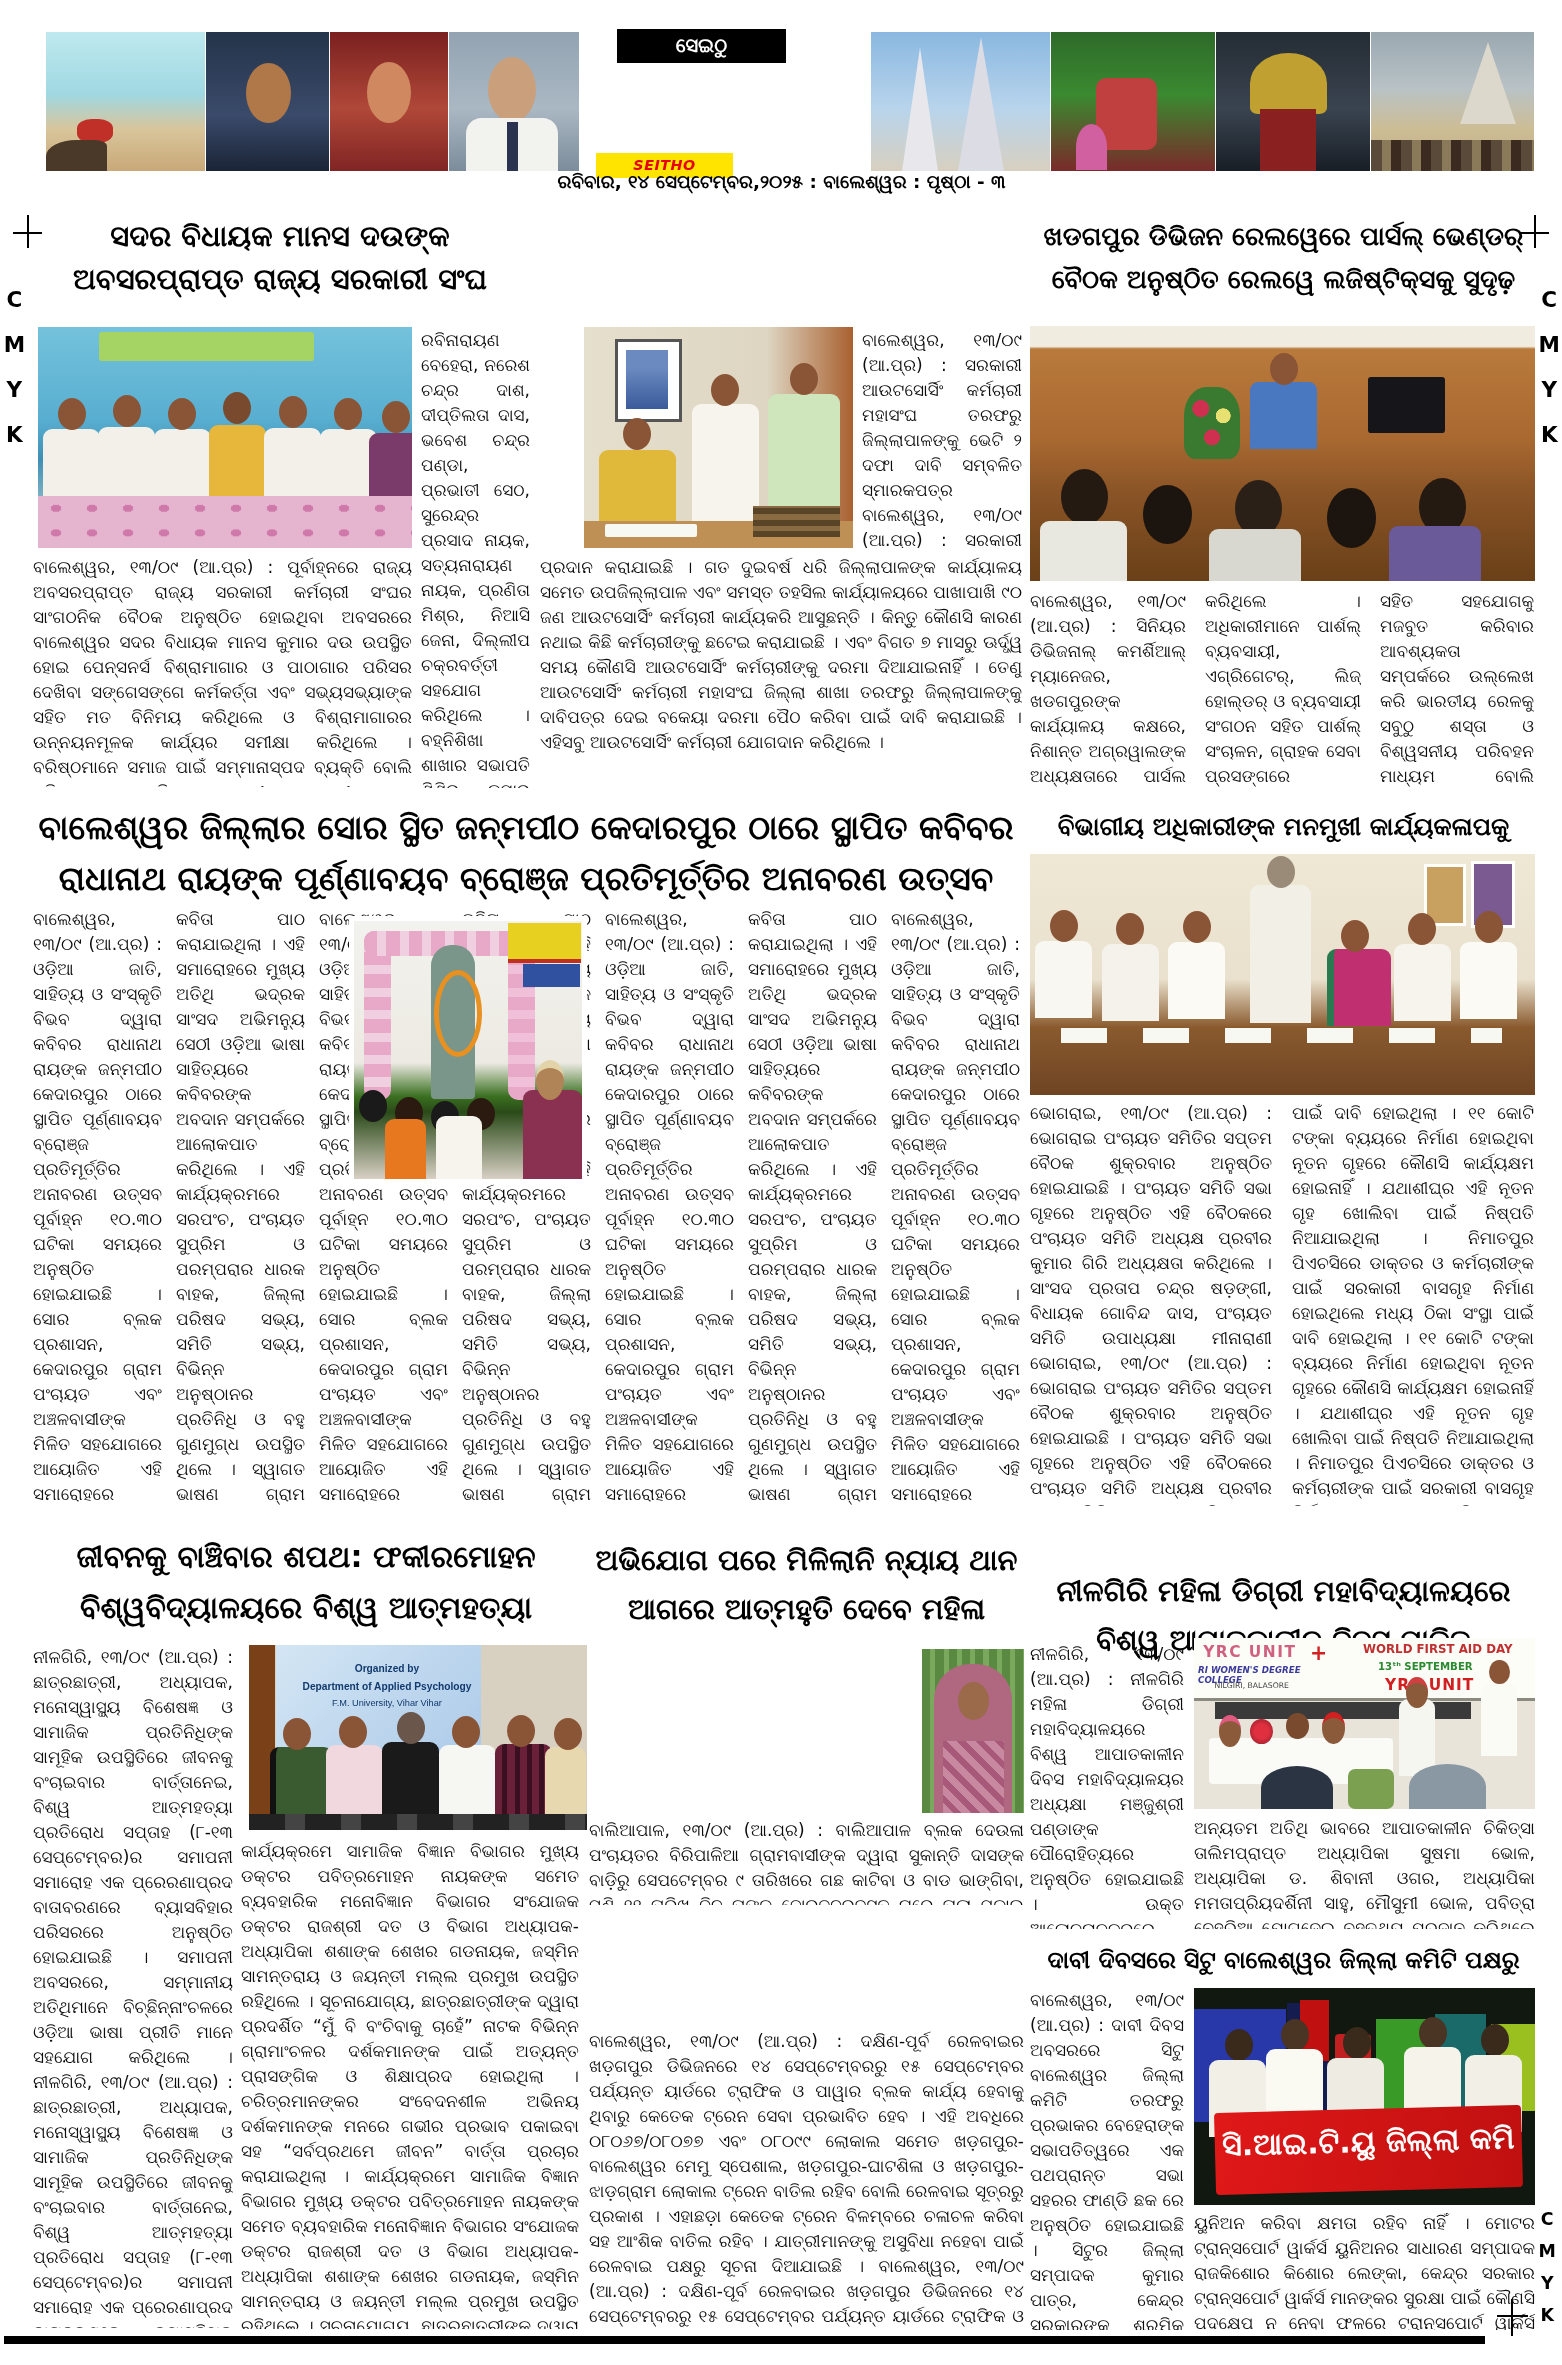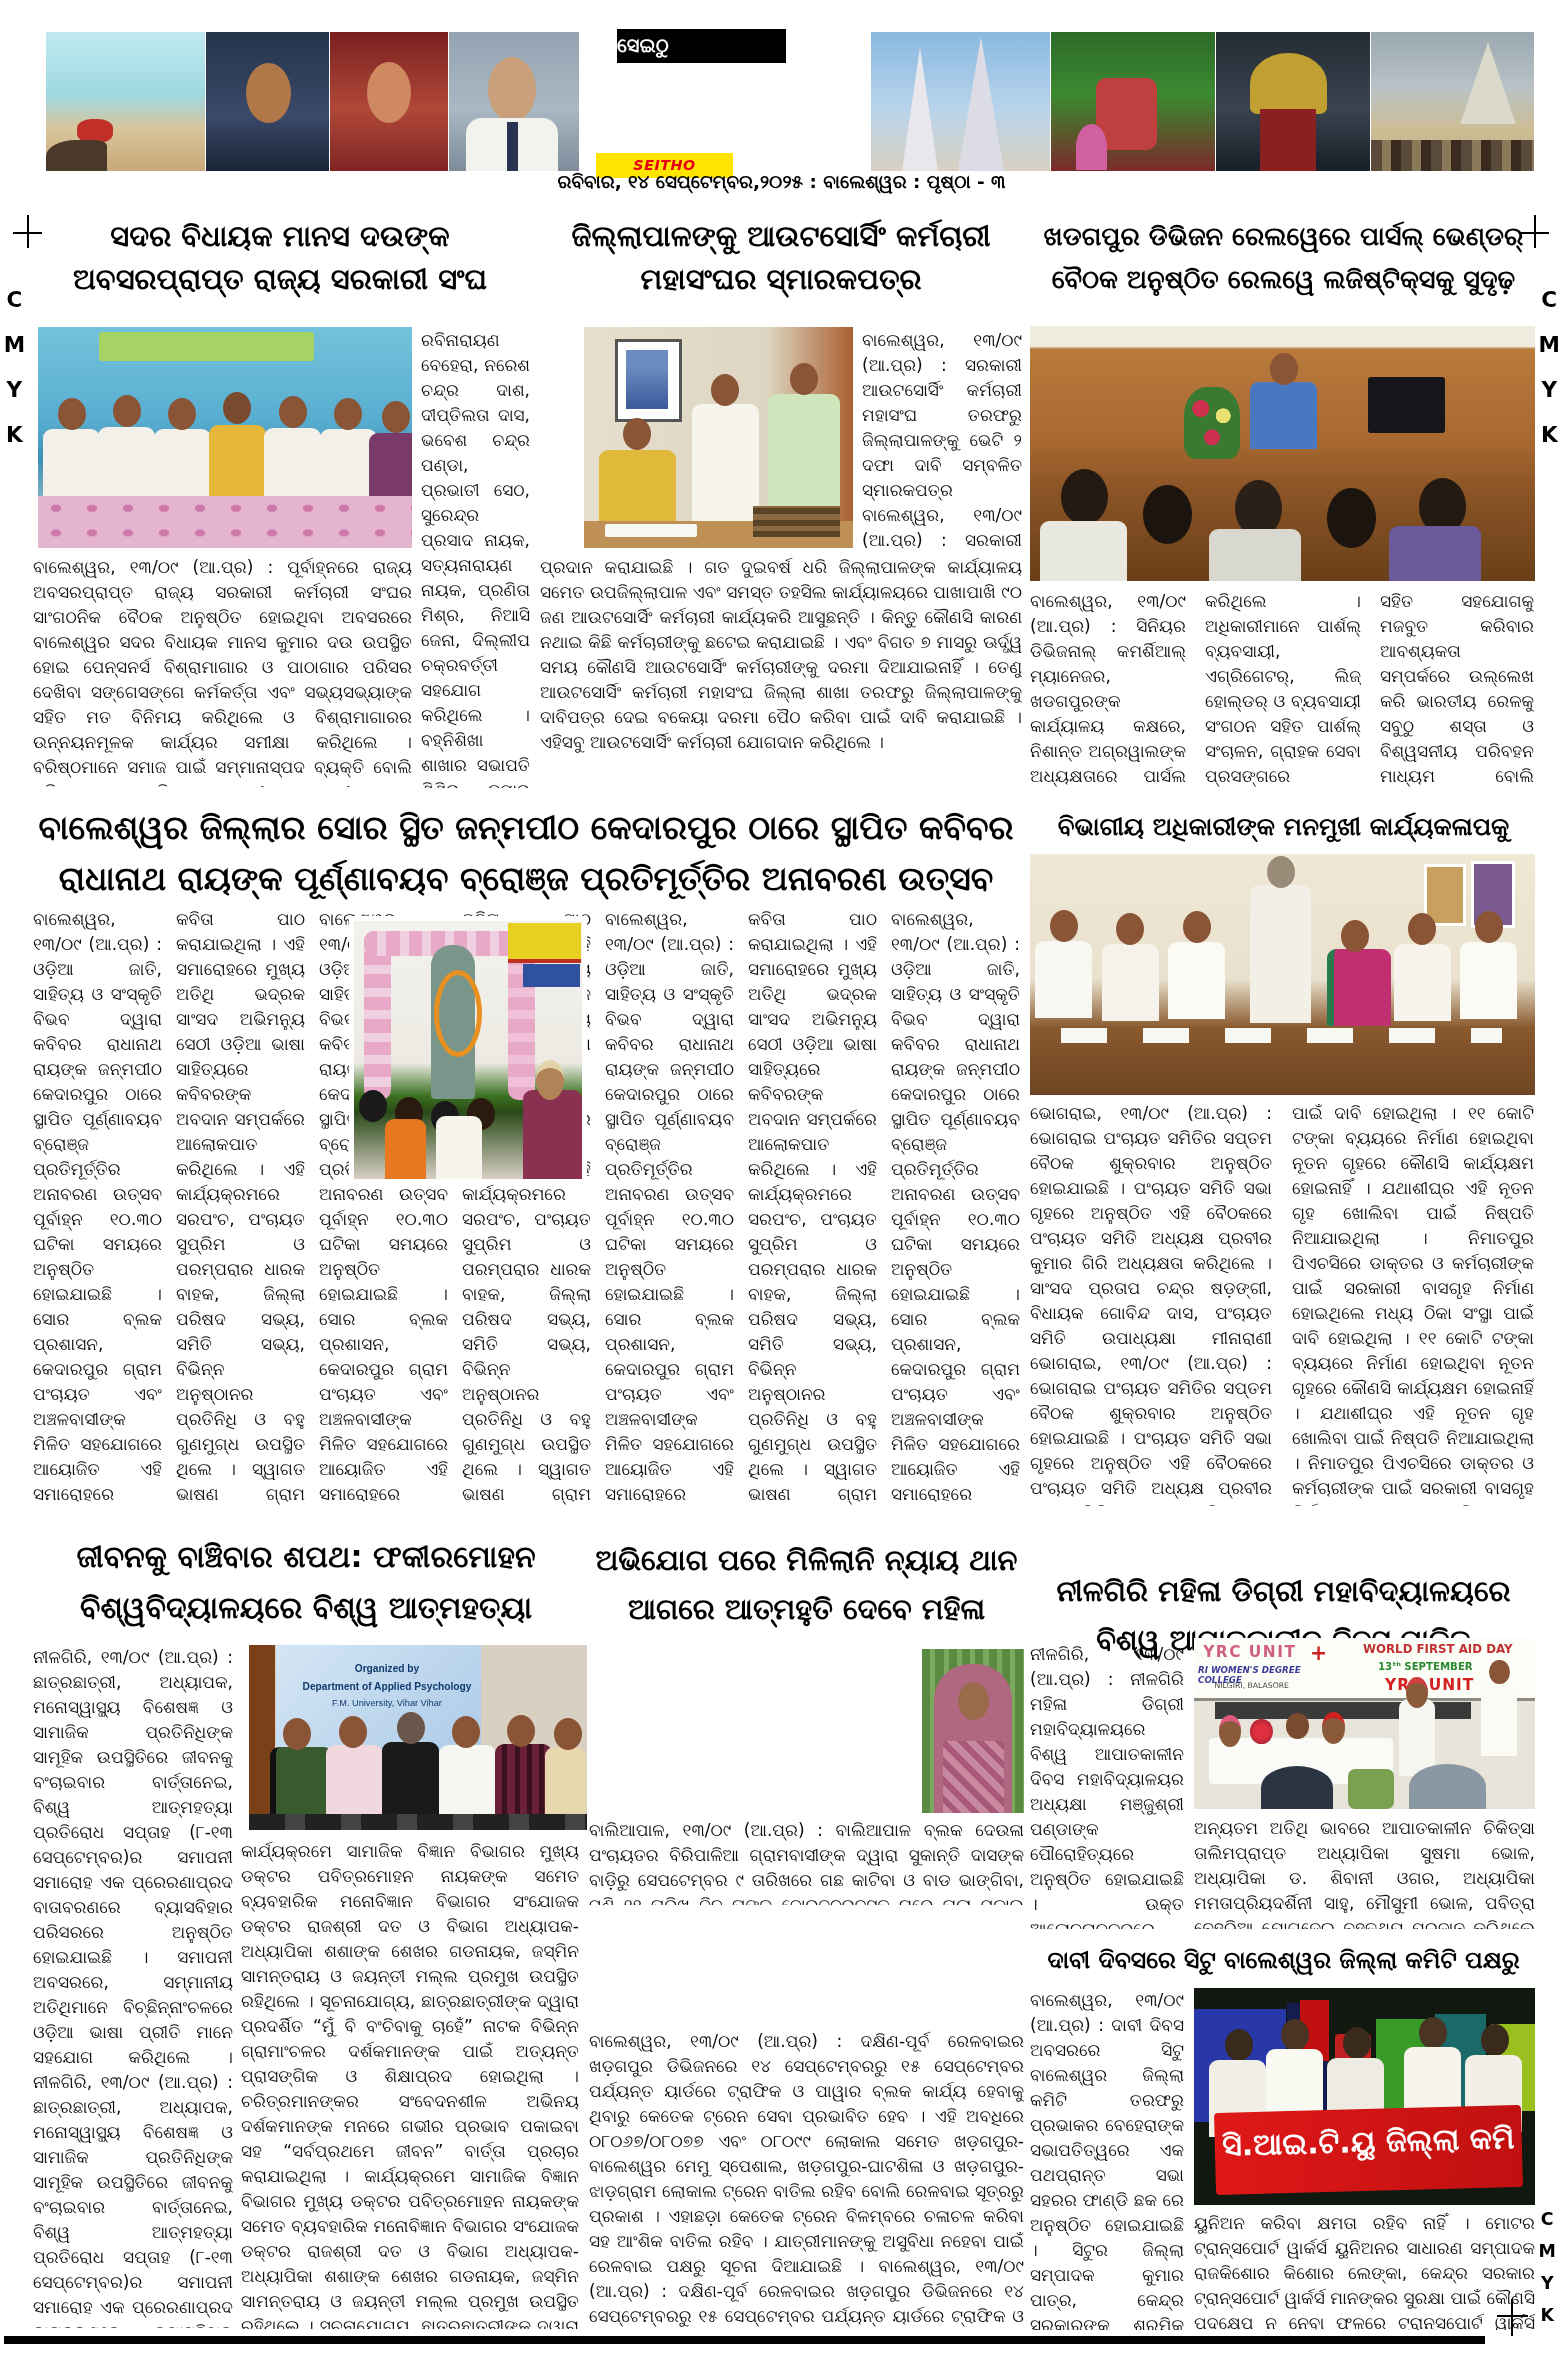--- a/index.html
+++ b/index.html
@@ -54,21 +54,21 @@
     <div class="shape" style="left:160px;top:0;width:123px;height:139px;background:linear-gradient(180deg,#24344a 0%,#3a4a6a 60%,#1a2436 100%);"></div>
     <div class="shape" style="left:200px;top:31px;width:45px;height:60px;border-radius:50%;background:#b07848;"></div>
     <div class="shape" style="left:284px;top:0;width:118px;height:139px;background:linear-gradient(180deg,#7a2020 0%,#b04838 55%,#802424 100%);"></div>
     <div class="shape" style="left:321px;top:30px;width:44px;height:61px;border-radius:50%;background:#d08860;"></div>
     <div class="shape" style="left:403px;top:0;width:130px;height:139px;background:linear-gradient(180deg,#93a3b1 0%,#aab8c4 55%,#7c8c9a 100%);"></div>
     <div class="shape" style="left:442px;top:24.6px;width:48px;height:65px;border-radius:50%;background:#caa07c;"></div>
     <div class="shape" style="left:420px;top:86px;width:92px;height:53px;border-radius:15.4px 15.4px 0 0;background:#f2f2ee;"></div>
     <div class="shape" style="left:461px;top:90px;width:11.3px;height:49px;background:#2a3450;"></div>
   </div>
 
-  <div class="abs" style="left:617px;top:29px;width:169px;height:34px;background:#000;color:#fff;font-size:19.5px;font-weight:bold;text-align:left;line-height:34px;overflow:hidden;">
+  <div class="abs" style="left:617px;top:29px;width:169px;height:34px;background:#000;color:#fff;font-size:19.5px;font-weight:bold;text-align:center;line-height:34px;overflow:hidden;">
     <span>ସେଇଠୁ</span>
   </div>
   <div class="abs" style="left:596px;top:153px;width:137px;height:24.6px;background:#ffe400;text-align:center;line-height:24.6px;overflow:hidden;">
     <span style="color:#e60012;font-size:14.3px;font-weight:bold;font-style:italic;letter-spacing:0.5px;">SEITHO ARAMBHA</span>
   </div>
 
   <div class="photo" style="left:871px;top:32px;width:663px;height:139px;background:#fff;">
     <div class="shape" style="left:0;top:0;width:179px;height:139px;background:linear-gradient(180deg,#8ab8e0 0%,#b8d4ec 55%,#d8d0c0 100%);"></div>
     <div class="shape" style="left:31px;top:15.4px;width:36px;height:124px;background:#e8e8ec;clip-path:polygon(50% 0,100% 100%,0 100%);"></div>
     <div class="shape" style="left:87px;top:5.1px;width:46px;height:134px;background:#dcdce4;clip-path:polygon(50% 0,100% 100%,0 100%);"></div>
@@ -102,21 +102,20 @@
     <div class="hd" style="left:130px;top:71px;"></div>
     <div class="hd" style="left:185px;top:65px;background:#7a4a2e;"></div>
     <div class="hd" style="left:241px;top:69px;"></div>
     <div class="hd" style="left:296px;top:71px;"></div>
     <div class="hd" style="left:344px;top:74px;"></div>
     <div class="shape" style="left:0;top:169px;width:374px;height:52px;background:#e5b5cf;background-image:radial-gradient(#cf79ab 5.1px,transparent 5.6px);background-size:36px 24.6px;"></div>
   </div>
   <div class="bt" style="left:421px;top:328px;width:109px;height:460px;">ରବିନାରାୟଣ ବେହେରା, ନରେଶ ଚନ୍ଦ୍ର ଦାଶ, ଦୀପ୍ତିଲତା ଦାସ, ଭବେଶ ଚନ୍ଦ୍ର ପଣ୍ଡା, ପ୍ରଭାତୀ ସେଠ, ସୁରେନ୍ଦ୍ର ପ୍ରସାଦ ନାୟକ, ସତ୍ୟନାରାୟଣ ନାୟକ, ପ୍ରଣିତା ମିଶ୍ର, ନିଆସି ଜେନା, ଦିଲ୍ଲୀପ ଚକ୍ରବର୍ତ୍ତୀ ସହଯୋଗ କରିଥିଲେ । ବହ୍ନିଶିଖା ଶାଖାର ସଭାପତି ଶିଶିର କୁମାର ରଥ, ସମ୍ପାଦକ କୁମୁଦ ରଞ୍ଜନ ଗିରି, ଉତ୍ତର ରେମୁଣା ସଭାପତି ଯୋଗେନ୍ଦ୍ର ନାଥ ସିଂ ଉପସ୍ଥିତ ରହିଥିଲେ । ଏହି ଉପଲକ୍ଷେ ଅନୁଷ୍ଠିତ ହୋଇଥିବା ସଭା ପରିଚାଳନାରେ ଗୌରପ୍ରିୟ ମିଶ୍ର, ଗୋପବନ୍ଧୁ ଦାସ, ପ୍ରଦ୍ୟୁତ ରାୟ, କେଶବ ମହାନ୍ତି, ଡ. କ୍ଷିତୀଶ ନାୟକ, ପଦ୍ମଲୋଚନ ଦଉ, ଶ୍ରୀରାମ ଦାସ, ସତ୍ୟଭାମା ମୁଦୁଲି, ହିମାଂଶୁ ଦାସ, ଶଚୀନ୍ଦ୍ର ଦାସ, କମଳାକାନ୍ତ ଦାସ, ଲକ୍ଷ୍ମଣ ବିଶ୍ୱାଳ, ଅବନୀ ଦାସ, ଅନୁପ ଆଚାର୍ଯ୍ୟ, ଗିରିଜା ଦାସ, ଶେଖ୍ ଆଲ୍ଲାଉଦିନ୍ ସହଯୋଗ କରିଥିଲେ । ରବିନାରାୟଣ ବେହେରା, ନରେଶ ଚନ୍ଦ୍ର ଦାଶ, ଦୀପ୍ତିଲତା ଦାସ, ଭବେଶ ଚନ୍ଦ୍ର ପଣ୍ଡା, ପ୍ରଭାତୀ ସେଠ, ସୁରେନ୍ଦ୍ର ପ୍ରସାଦ ନାୟକ, ସତ୍ୟନାରାୟଣ ନାୟକ, ପ୍ରଣିତା ମିଶ୍ର, ନିଆସି ଜେନା, ଦିଲ୍ଲୀପ ଚକ୍ରବର୍ତ୍ତୀ ସହଯୋଗ କରିଥିଲେ । ବହ୍ନିଶିଖା ଶାଖାର ସଭାପତି ଶିଶିର କୁମାର ରଥ, ସମ୍ପାଦକ କୁମୁଦ ରଞ୍ଜନ ଗିରି, ଉତ୍ତର ରେମୁଣା ସଭାପତି ଯୋଗେନ୍ଦ୍ର ନାଥ ସିଂ ଉପସ୍ଥିତ ରହିଥିଲେ । ଏହି ଉପଲକ୍ଷେ ଅନୁଷ୍ଠିତ ହୋଇଥିବା ସଭା ପରିଚାଳନାରେ ଗୌରପ୍ରିୟ ମିଶ୍ର, ଗୋପବନ୍ଧୁ ଦାସ, ପ୍ରଦ୍ୟୁତ ରାୟ, କେଶବ ମହାନ୍ତି, ଡ. କ୍ଷିତୀଶ ନାୟକ, ପଦ୍ମଲୋଚନ ଦଉ, ଶ୍ରୀରାମ ଦାସ, ସତ୍ୟଭାମା ମୁଦୁଲି, ହିମାଂଶୁ ଦାସ, ଶଚୀନ୍ଦ୍ର ଦାସ, କମଳାକାନ୍ତ ଦାସ, ଲକ୍ଷ୍ମଣ ବିଶ୍ୱାଳ, ଅବନୀ ଦାସ, ଅନୁପ ଆଚାର୍ଯ୍ୟ, ଗିରିଜା ଦାସ, ଶେଖ୍ ଆଲ୍ଲାଉଦିନ୍ ସହଯୋଗ କରିଥିଲେ ।</div>
   <div class="bt" style="left:33px;top:555px;width:379px;height:232px;">ବାଲେଶ୍ୱର, ୧୩/୦୯ (ଆ.ପ୍ର) : ପୂର୍ବାହ୍ନରେ ରାଜ୍ୟ ଅବସରପ୍ରାପ୍ତ ରାଜ୍ୟ ସରକାରୀ କର୍ମଚାରୀ ସଂଘର ସାଂଗଠନିକ ବୈଠକ ଅନୁଷ୍ଠିତ ହୋଇଥିବା ଅବସରରେ ବାଲେଶ୍ୱର ସଦର ବିଧାୟକ ମାନସ କୁମାର ଦଉ ଉପସ୍ଥିତ ହୋଇ ପେନ୍‌ସନର୍ସ ବିଶ୍ରାମାଗାର ଓ ପାଠାଗାର ପରିସର ଦେଖିବା ସଙ୍ଗେସଙ୍ଗେ କର୍ମକର୍ତ୍ତା ଏବଂ ସଭ୍ୟସଭ୍ୟାଙ୍କ ସହିତ ମତ ବିନିମୟ କରିଥିଲେ ଓ ବିଶ୍ରାମାଗାରର ଉନ୍ନୟନମୂଳକ କାର୍ଯ୍ୟର ସମୀକ୍ଷା କରିଥିଲେ । ବରିଷ୍ଠମାନେ ସମାଜ ପାଇଁ ସମ୍ମାନାସ୍ପଦ ବ୍ୟକ୍ତି ବୋଲି କହିଥିଲେ । ସଭାପତି ଇଂ. ବନମାଳୀ ନାୟକ ଶ୍ରୀ ଦଉଙ୍କୁ ପୁଷ୍ପଗୁଚ୍ଛ, ଉପାୟନ ଦେଇ ସ୍ୱାଗତ କରିଥିଲେ । ଉପାଧ୍ୟକ୍ଷ ସୁଦର୍ଶନ ଦାସ ପେନସନର୍ସମାନଙ୍କ ବିଭିନ୍ନ ସମସ୍ୟା ସହିତ ଚିକିତ୍ସା ଭତ୍ତା ଓ ଚିକିତ୍ସା କ୍ଷେତ୍ରରେ ସୁବିଧା ସୁଯୋଗ ଦେବାପାଇଁ ଆବଶ୍ୟକୀୟ ପଦକ୍ଷେପ ନେବାକୁ ଅନୁରୋଧ କରିଥିଲେ । ସାଧାରଣ ସମ୍ପାଦକ ଦାମୋଦର ନାୟକ ବିବରଣୀ ପାଠ କରିଥିଲେ । ବିଧାୟକଙ୍କ ସହିତ ଆଲୋଚନାରେ ସଂଘର କାର୍ଯ୍ୟକାରୀ ସଭାପତି ଇଂ. ଗୌରାଙ୍ଗ ସାହୁ, ଉପାଧ୍ୟକ୍ଷା ବାସନ୍ତୀ ପାତ୍ର, ସଂଗଠନ ସମ୍ପାଦକ ସଞ୍ଜୟ ପଣ୍ଡା, ସାଂସ୍କୃତିକ ସମ୍ପାଦକ ଭାଗବତ ଦଳାଇ, ଅର୍ଥ ସମ୍ପାଦକ ଯୁଧିଷ୍ଠିର ନନ୍ଦ, ଯୁଗ୍ମ ସମ୍ପାଦକ ରବୀନ୍ଦ୍ର କୁ. ମହାନ୍ତି, ପୂର୍ବତନ ସମ୍ପାଦକ ବସନ୍ତ ନାୟକ ଅଂଶଗ୍ରହଣ କରିଥିଲେ । ଅନ୍ୟମାନଙ୍କ ମଧ୍ୟରେ ଅଜୟ କୁମାର ନାୟକ, ରୀତା ରାୟ, ଜ୍ଞାନେନ୍ଦ୍ରନାଥ ସାହୁ, ସଞ୍ଜୟ କୁମାର ପଣ୍ଡା (ଖ), ସହଯୋଗ କରିଥିଲେ ।</div>
 
-  <div class="hl" style="left:540px;top:215px;width:482px;height:88px;font-size:29px;line-height:43px;">ଜିଲ୍ଲାପାଳଙ୍କୁ ଆଉଟସୋର୍ସିଂ କର୍ମଚାରୀ ମହାସଂଘର ସ୍ମାରକପତ୍ର</div>
   <div class="photo" style="left:584px;top:327px;width:269px;height:221px;background:linear-gradient(90deg,#e5dfcd 0%,#ded6c2 68%,#a96030 100%);">
     <div class="shape" style="left:31px;top:12.3px;width:61px;height:77px;background:#fff;border:3.1px solid #555;"></div>
     <div class="shape" style="left:42px;top:22.5px;width:42px;height:59px;background:linear-gradient(180deg,#6a8ac0 30%,#3a5a9a 100%);"></div>
     <div class="sh" style="left:15.4px;top:123px;width:77px;height:72px;background:#e0b83a;"></div>
     <div class="hd" style="left:39px;top:91px;"></div>
     <div class="sh" style="left:108px;top:77px;width:67px;height:118px;background:#f6f4ec;"></div>
     <div class="hd" style="left:127px;top:47px;"></div>
     <div class="sh" style="left:184px;top:67px;width:72px;height:128px;background:#cfe6bc;"></div>
     <div class="hd" style="left:206px;top:36px;"></div>
     <div class="shape" style="left:0;top:194px;width:269px;height:28px;background:#bf9055;"></div>

